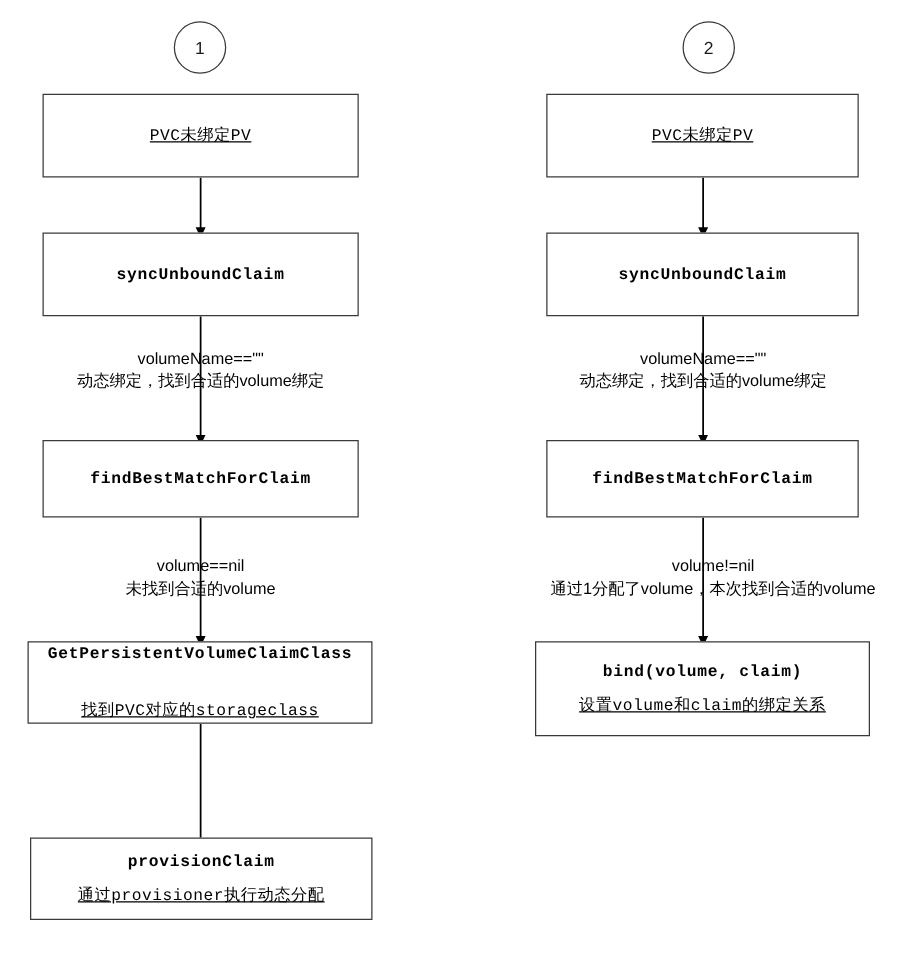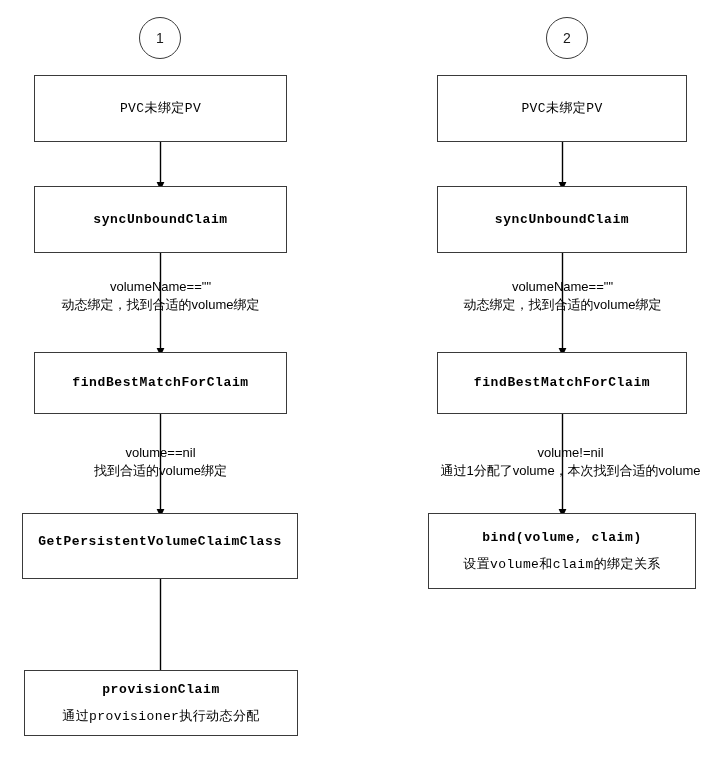--- a/index.html
+++ b/index.html
@@ -39,20 +39,21 @@
     white-space: nowrap;
     line-height: 1.35;
     font-weight: bold;
   }
   .node .line-mixed {
     font-family: "Liberation Mono", "DejaVu Sans Mono", monospace;
     font-size: 13px;
     letter-spacing: 0.4px;
     white-space: nowrap;
     line-height: 1.35;
+    text-decoration: underline;
   }
   .node.two-line .line-mono { margin-bottom: 9px; }
 
   .marker {
     position: absolute;
     box-sizing: border-box;
     width: 42px;
     height: 42px;
     border: 1px solid #3a3a3a;
     border-radius: 50%;
@@ -116,25 +117,26 @@
     <span class="l1">volumeName==""</span>
     <span class="l2">动态绑定，找到合适的volume绑定</span>
   </div>
 
   <div class="node" style="left:34px; top:352px; width:253px; height:62px;">
     <span class="line-mono">findBestMatchForClaim</span>
   </div>
 
   <div class="edge-label" style="left:10px; top:444px; width:301px;">
     <span class="l1">volume==nil</span>
-    <span class="l2">找到合适的volume绑定</span>
+    <span class="l2">未找到合适的volume</span>
   </div>
 
   <div class="node two-line" style="left:22px; top:513px; width:276px; height:66px;gap:19px;">
     <span class="line-mono">GetPersistentVolumeClaimClass</span>
+    <span class="line-mixed">找到PVC对应的storageclass</span>
   </div>
 
   <div class="node two-line" style="left:24px; top:670px; width:274px; height:66px;">
     <span class="line-mono">provisionClaim</span>
     <span class="line-mixed">通过provisioner执行动态分配</span>
   </div>
 
   <div class="marker" style="left:546px; top:17px;">
     <span>2</span>
   </div>

